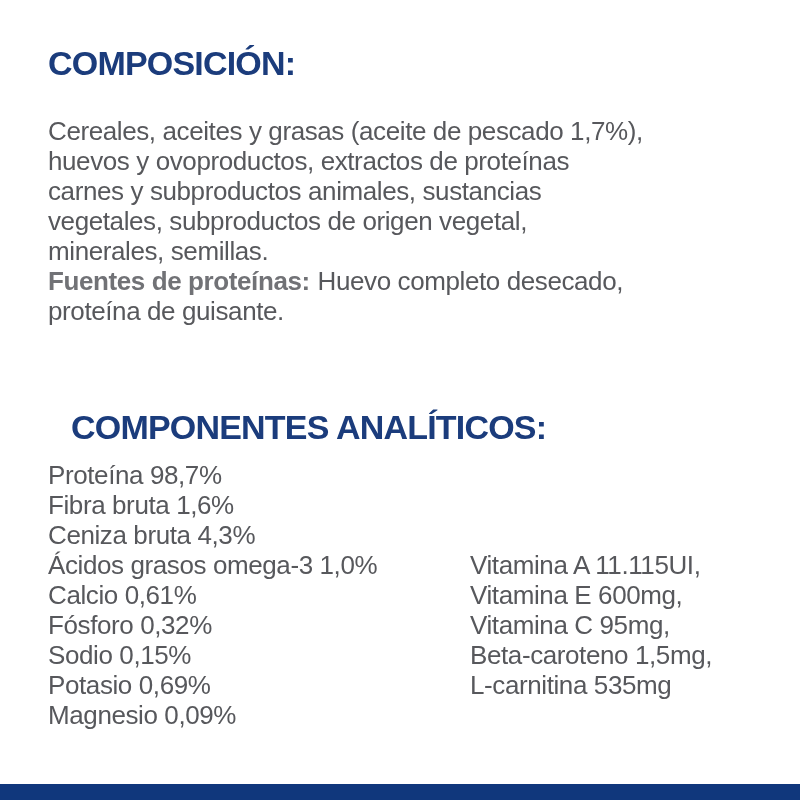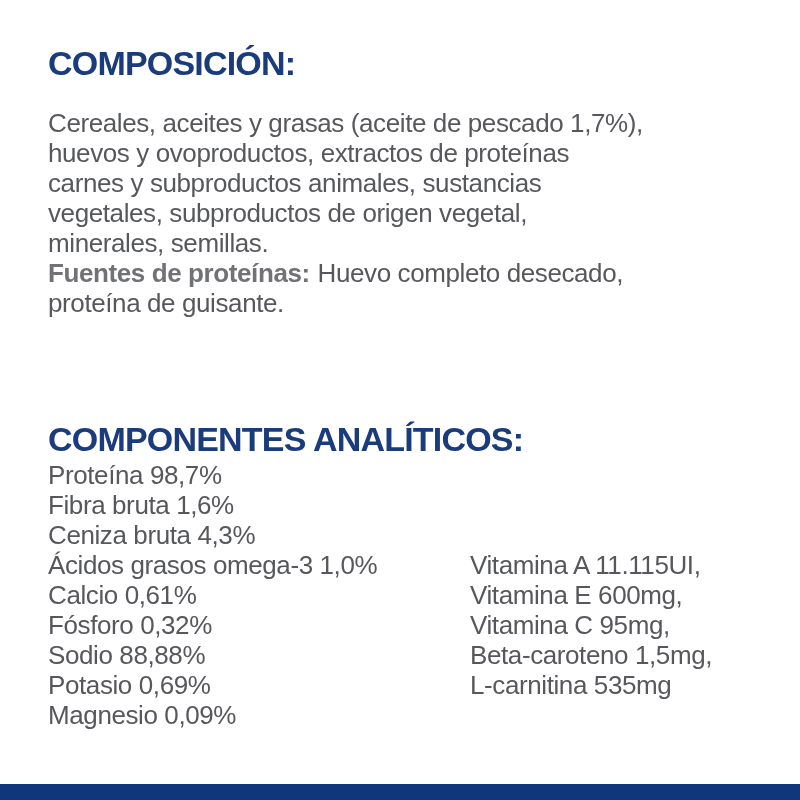--- a/index.html
+++ b/index.html
@@ -15,33 +15,33 @@
   .heading {
     position: absolute;
     left: 48px;
     font-size: 34px;
     font-weight: 700;
     letter-spacing: -0.8px;
     color: #1b3c7c;
     white-space: nowrap;
   }
   #composition-heading { top: 44px; text-align: right; }
-  #analytics-heading { top: 420px; }
+  #analytics-heading { top: 408px; margin-left: 23px; }
 
   .body-text {
     color: #57585c;
     font-size: 26px;
     letter-spacing: -0.4px;
     line-height: 30px;
     white-space: nowrap;
   }
   #composition-text {
     position: absolute;
     left: 48px;
-    top: 108px;
+    top: 116px;
   }
   .bold-gray {
     font-weight: 700;
     color: #717276;
   }
   .runin-value { margin-left: 0.3em; }
 
   #left-column {
     position: absolute;
     left: 48px;
@@ -80,21 +80,21 @@
 
 <h1 class="heading" id="analytics-heading">COMPONENTES ANALÍTICOS:</h1>
 
 <div class="body-text" id="left-column">
   <div>Proteína 98,7%</div>
   <div>Fibra bruta 1,6%</div>
   <div>Ceniza bruta 4,3%</div>
   <div>Ácidos grasos omega-3 1,0%</div>
   <div>Calcio 0,61%</div>
   <div>Fósforo 0,32%</div>
-  <div>Sodio 88,88%</div>
+  <div>Sodio 0,15%</div>
   <div>Potasio 0,69%</div>
   <div>Magnesio 0,09%</div>
 </div>
 
 <div class="body-text" id="right-column">
   <div>Vitamina A 11.115UI,</div>
   <div>Vitamina E 600mg,</div>
   <div>Vitamina C 95mg,</div>
   <div>Beta-caroteno 1,5mg,</div>
   <div>L-carnitina 535mg</div>

